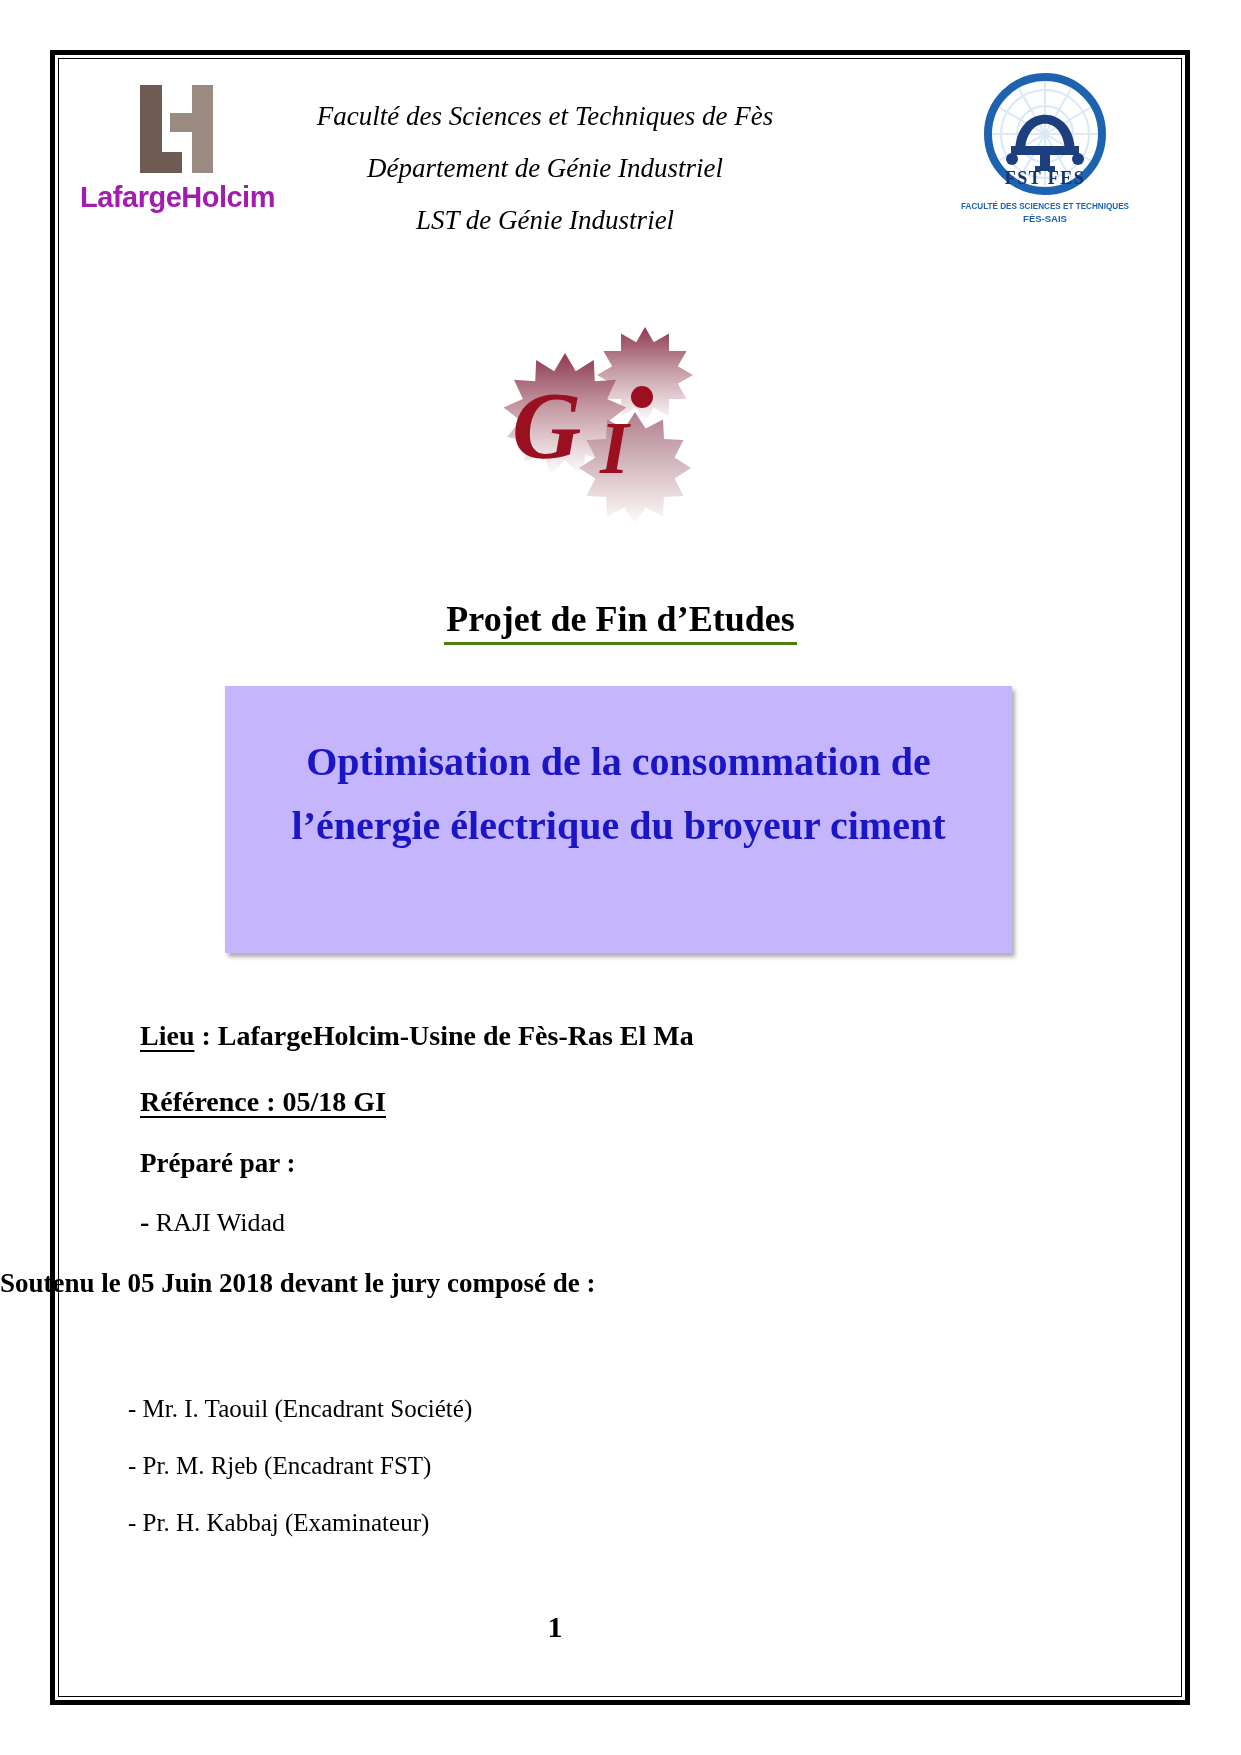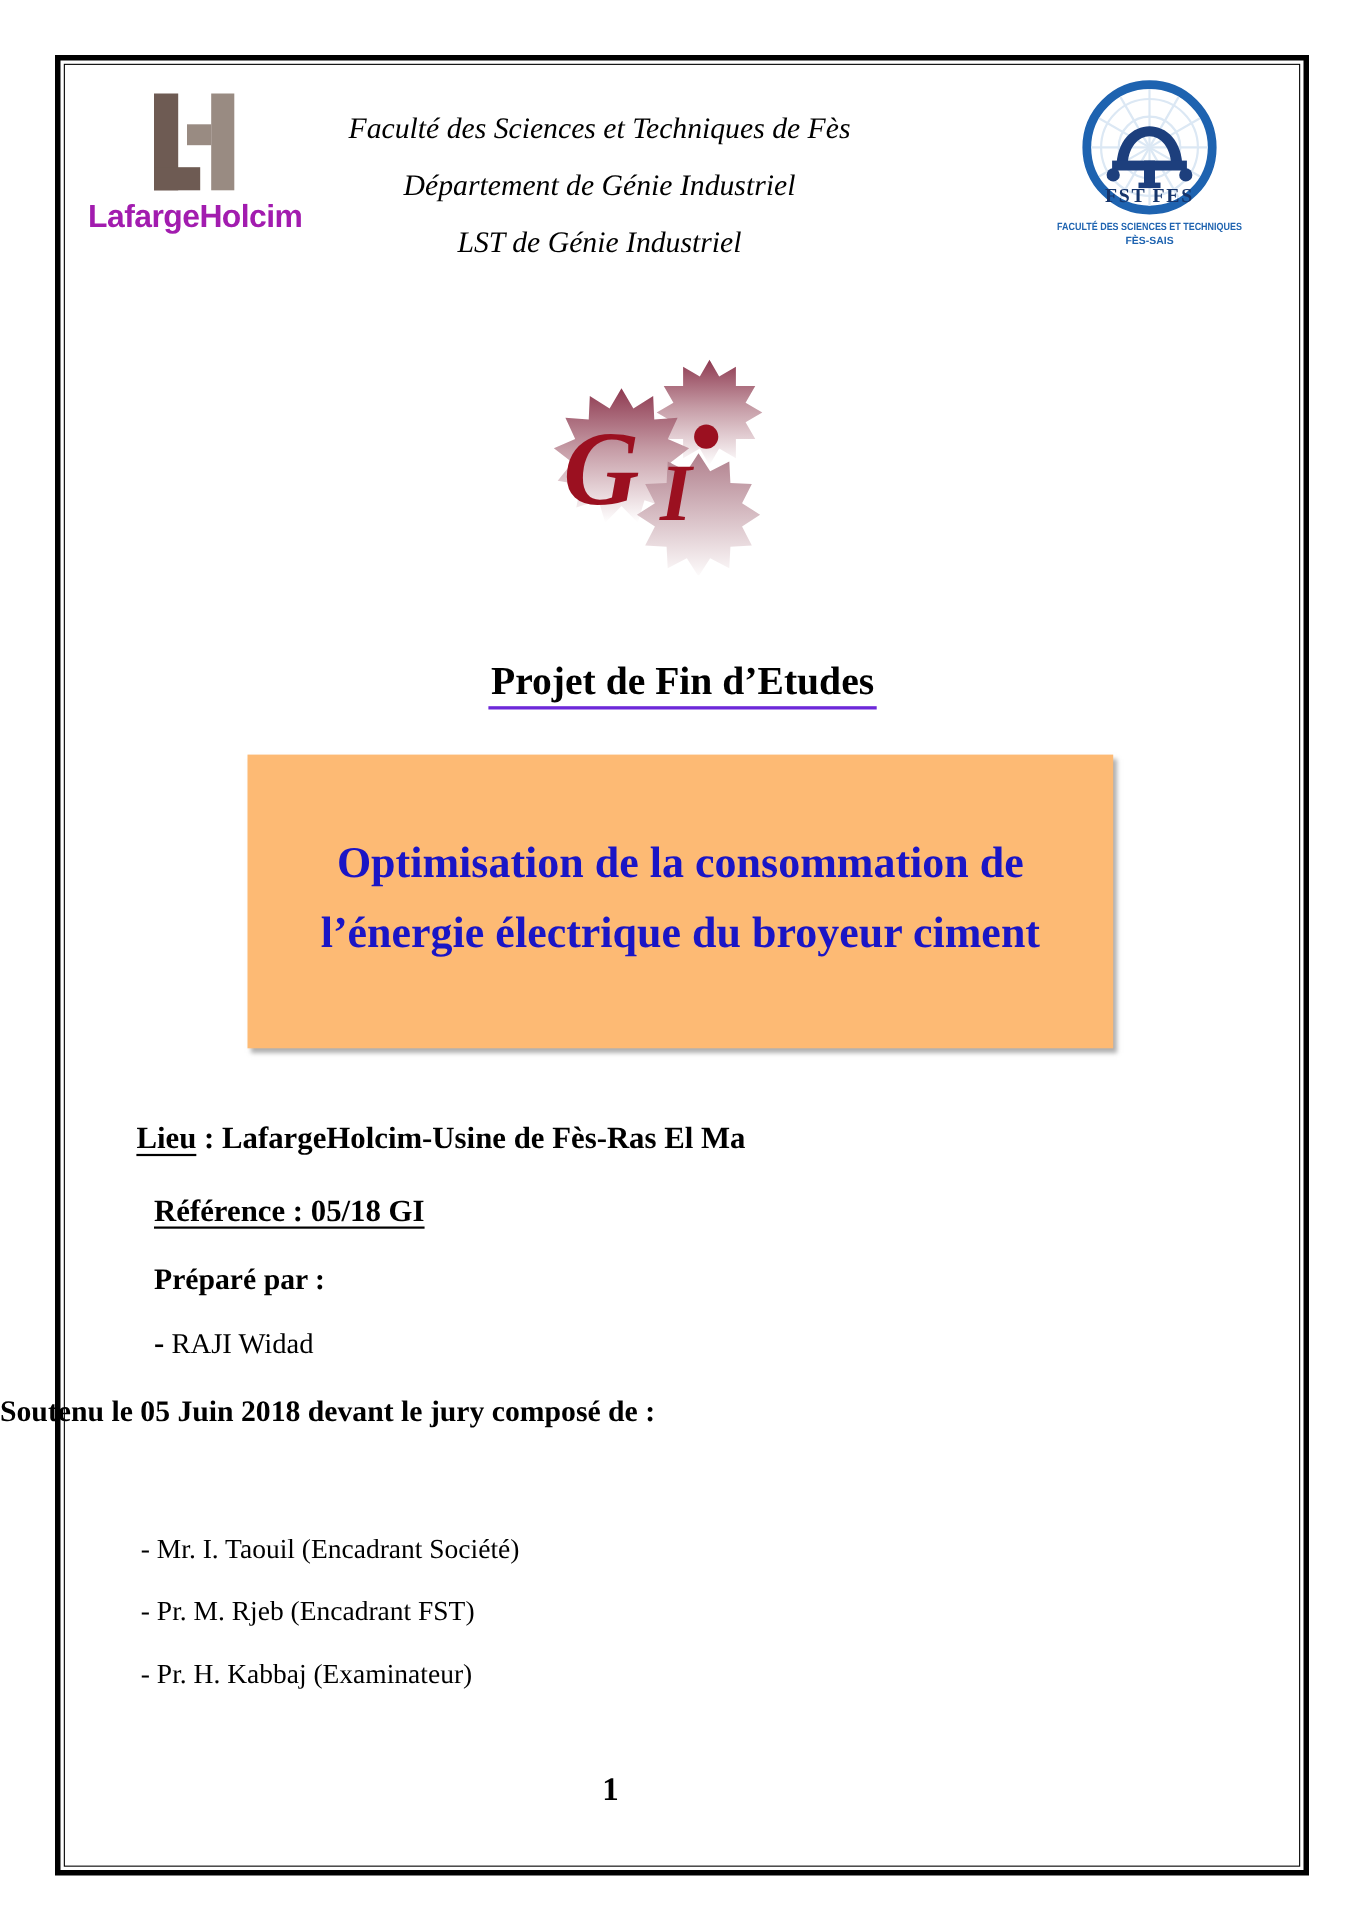--- a/index.html
+++ b/index.html
@@ -38,29 +38,29 @@
   
   .gi-svg { position:absolute; left:468px; top:318px; }
   .gi-g { font-family:"Liberation Serif",serif; font-style:italic; font-weight:bold;
     font-size:96px; fill:#9b1020; }
   .gi-i { font-family:"Liberation Serif",serif; font-style:italic; font-weight:bold;
     font-size:74px; fill:#9b1020; }
 
   
   .heading { position:absolute; left:0; top:598px; width:100%; text-align:center;
     font-weight:bold; font-size:36px; }
-  .heading span { border-bottom:3px solid #6d28d9; padding:0 2px 3px 2px; }
+  .heading span { border-bottom:3px solid #4d7c0f; padding:0 2px 3px 2px; }
 
   .title-box { position:absolute; left:225px; top:686px; width:787px; height:267px;
-    background:#fdba74; box-shadow:3px 4px 4px rgba(110,110,110,0.55);
-    box-sizing:border-box; padding-top:66px; }
+    background:#c4b5fd; box-shadow:3px 4px 4px rgba(110,110,110,0.55);
+    box-sizing:border-box; padding-top:44px; }
   .title-line { text-align:center; font-weight:bold; font-size:40px;
     line-height:64px; color:#1a15c5; }
 
-  .lieu { position:absolute; left:124px; top:1020px; font-weight:bold; font-size:28px; }
+  .lieu { position:absolute; left:140px; top:1020px; font-weight:bold; font-size:28px; }
   .lieu .u { text-decoration:underline; text-decoration-thickness:2px; text-underline-offset:5px; }
   .reference { position:absolute; left:140px; top:1086px; font-weight:bold; font-size:28px;text-align:right; }
   .reference .u { text-decoration:underline; text-decoration-thickness:2px; text-underline-offset:5px; }
   .prepared { position:absolute; left:140px; top:1148px; font-weight:bold; font-size:27px; }
   .raji { position:absolute; left:140px; top:1206px; font-size:26px; }
   .raji .dash { font-weight:bold; font-size:28px; }
   .defense { position:absolute; left:0; top:1268px; width:100%; text-align:left;
     font-weight:bold; font-size:27px; }
   .jury { position:absolute; left:128px; top:1380px; font-size:25px; line-height:57px; }
   .pagenum { position:absolute; left:0; top:1610px; width:1110px; text-align:center;

